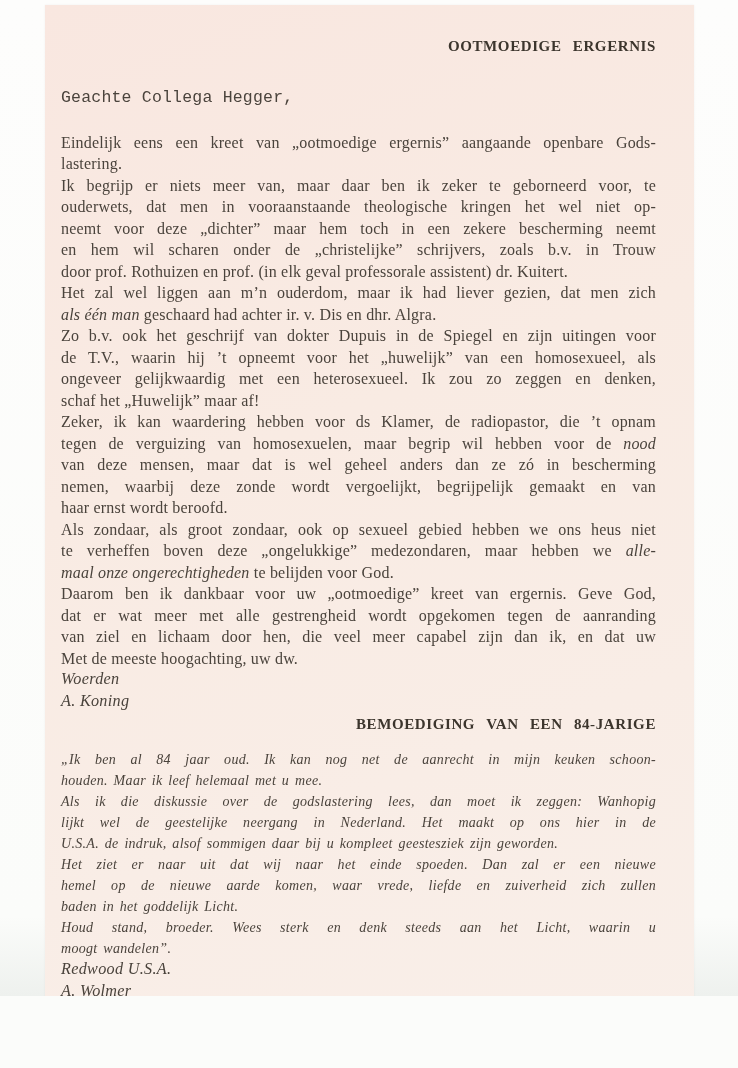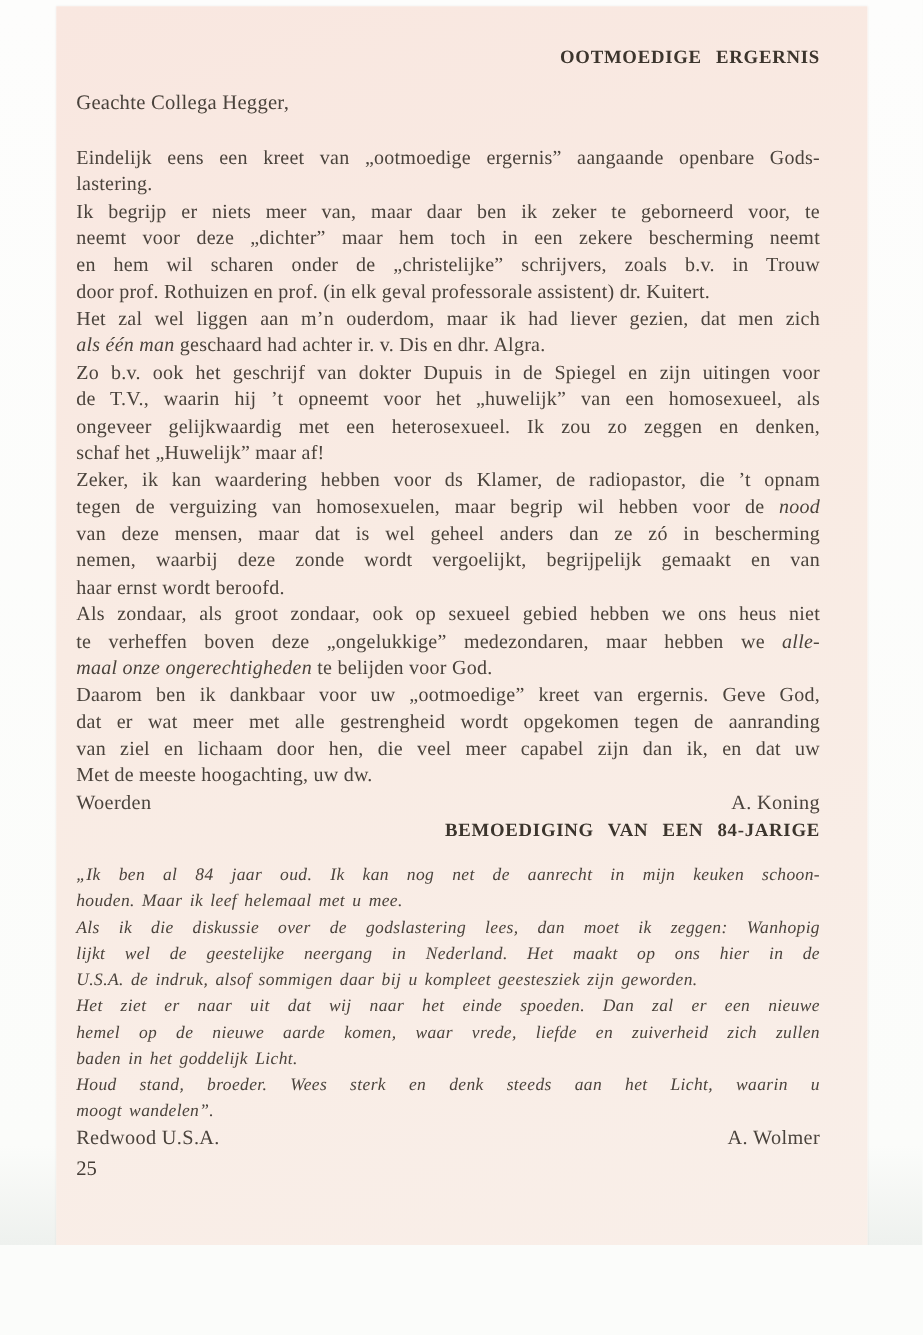--- a/index.html
+++ b/index.html
@@ -29,24 +29,25 @@
     font-size: 15px;
     font-weight: bold;
     color: #3c352d;
     text-align: right;
     letter-spacing: 0.6px;
     word-spacing: 7px;
     line-height: 16px;
   }
   .heading.second { margin-top: 4px; }
   .salutation {
-    margin-top: 17px;
+    margin-top: 33px;
     font-size: 16.5px;
     line-height: 21.5px;
     letter-spacing: 0.2px;
+    font-family: Liberation Mono, monospace;
   }
   .body { margin-top: 23px; }
   .body.roman {
     font-size: 16px;
     line-height: 21.5px;
     letter-spacing: 0.2px;
   }
   .body.italic-body {
     margin-top: 17px;
     font-style: italic;
@@ -58,23 +59,25 @@
   .para { margin: 0; }
   .line {
     text-align: justify;
     text-align-last: justify;
     white-space: normal;
   }
   .line.last { text-align-last: left; }
   .sigrow {
     display: flex;
     justify-content: space-between;
+    font-style: italic;
     font-size: 16.2px;
     line-height: 21.5px;
     letter-spacing: 0.3px;
+    flex-direction: column;
   }
   .pagenum {
     margin-top: 2px;
     padding-right: 6px;
     font-size: 16.5px;
     line-height: 22px;
     color: #443d36;
   }
 </style>
 </head>
@@ -87,20 +90,21 @@
 
     <div class="salutation">Geachte Collega Hegger,</div>
 
     <div class="body roman">
         <div class="para">
           <div class="line">Eindelijk eens een kreet van „ootmoedige ergernis” aangaande openbare Gods-</div>
           <div class="line last">lastering.</div>
         </div>
         <div class="para">
           <div class="line">Ik begrijp er niets meer van, maar daar ben ik zeker te geborneerd voor, te</div>
+          <div class="line">ouderwets, dat men in vooraanstaande theologische kringen het wel niet op-</div>
           <div class="line">neemt voor deze „dichter” maar hem toch in een zekere bescherming neemt</div>
           <div class="line">en hem wil scharen onder de „christelijke” schrijvers, zoals b.v. in Trouw</div>
           <div class="line last">door prof. Rothuizen en prof. (in elk geval professorale assistent) dr. Kuitert.</div>
         </div>
         <div class="para">
           <div class="line">Het zal wel liggen aan m’n ouderdom, maar ik had liever gezien, dat men zich</div>
           <div class="line last"><i>als één man</i> geschaard had achter ir. v. Dis en dhr. Algra.</div>
         </div>
         <div class="para">
           <div class="line">Zo b.v. ook het geschrijf van dokter Dupuis in de Spiegel en zijn uitingen voor</div>

